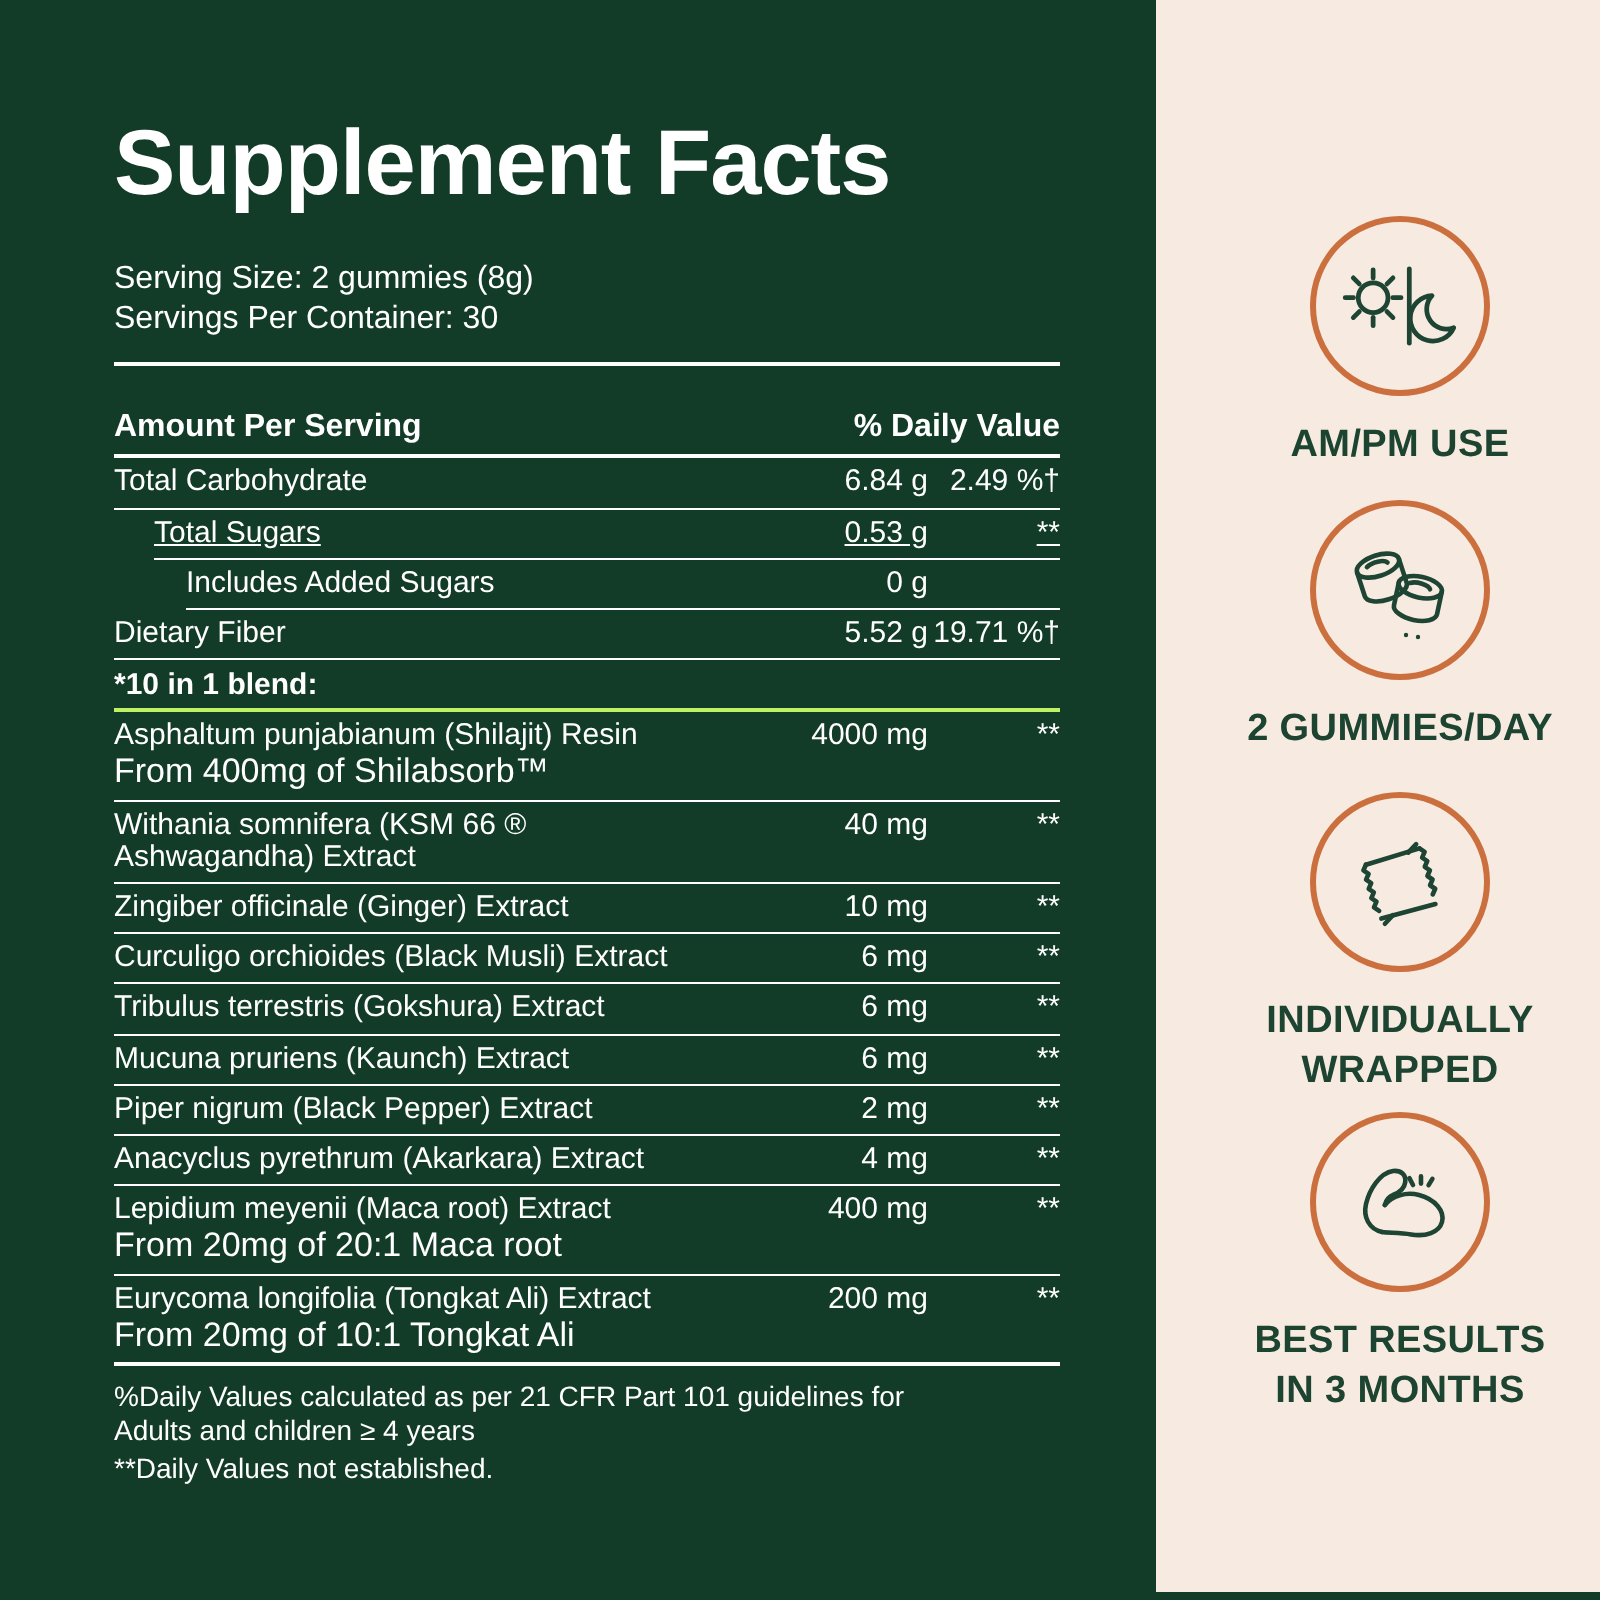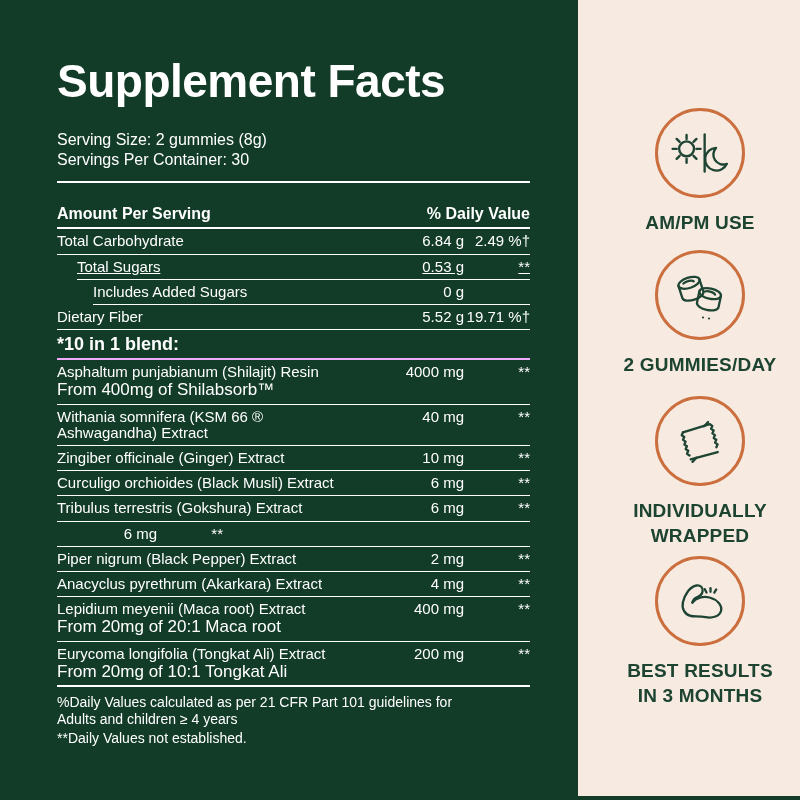--- a/index.html
+++ b/index.html
@@ -29,21 +29,21 @@
     font-size:15px;line-height:1.08;padding:4px 0 4px;border-bottom:1px solid #fff;
   }
   .row .name{flex:1;}
   .row .sub{display:block;font-size:17px;margin-top:1px;}
   .row .amt{width:100px;text-align:right;white-space:nowrap;}
   .row .dv{width:66px;text-align:right;white-space:nowrap;}
   .row.i1{margin-left:20px;text-decoration:underline;}
   .row.i2{margin-left:36px;}
   .row.thick{border-bottom-width:2px;}
   .blend-head{
-    font-weight:bold;font-size:18px;padding:4px 0 3px;border-bottom:2px solid #f0abfc;
+    font-weight:bold;font-size:15px;padding:4px 0 3px;border-bottom:2px solid #bef264;
   }
   .footnote{font-size:14px;line-height:1.22;margin-top:7px;}
   .footnote .fn2{margin-top:2px;}
 
   .badge-panel{
     position:absolute;left:578px;top:0;width:222px;height:796px;
     background:#f7ebe1;
   }
   .badge{position:absolute;left:0;width:222px;text-align:center;padding-left:11px;}
   .badge .circle{
@@ -122,20 +122,21 @@
       <span class="name">Curculigo orchioides (Black Musli) Extract</span>
       <span class="amt">6 mg</span>
       <span class="dv">**</span>
     </div>
     <div class="row">
       <span class="name">Tribulus terrestris (Gokshura) Extract</span>
       <span class="amt">6 mg</span>
       <span class="dv">**</span>
     </div>
     <div class="row">
+      <span class="name">Mucuna pruriens (Kaunch) Extract</span>
       <span class="amt">6 mg</span>
       <span class="dv">**</span>
     </div>
     <div class="row">
       <span class="name">Piper nigrum (Black Pepper) Extract</span>
       <span class="amt">2 mg</span>
       <span class="dv">**</span>
     </div>
     <div class="row">
       <span class="name">Anacyclus pyrethrum (Akarkara) Extract</span>

